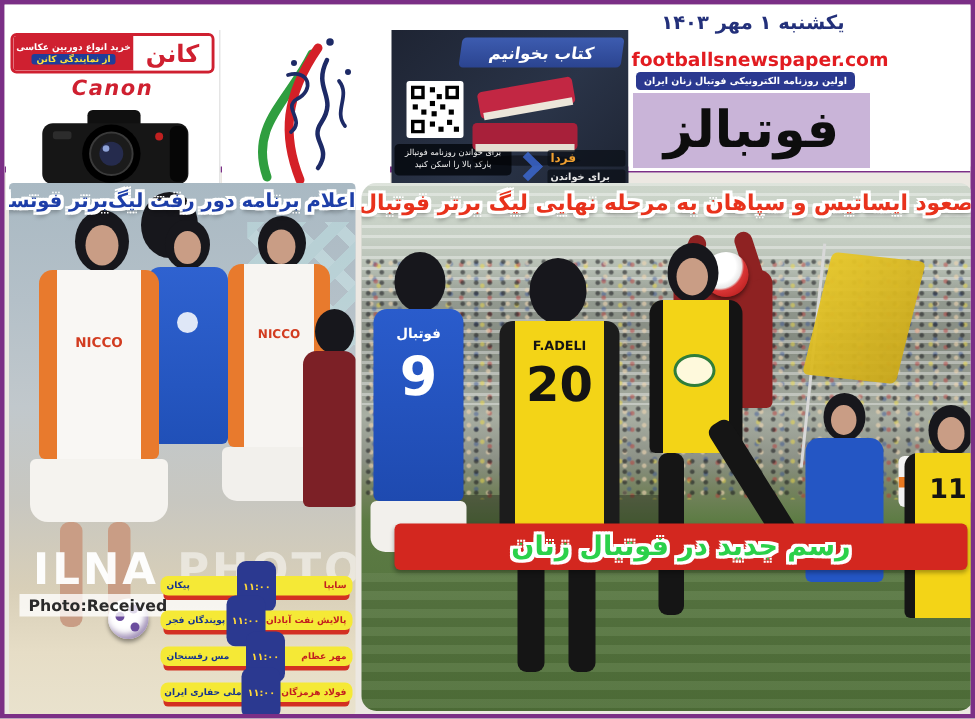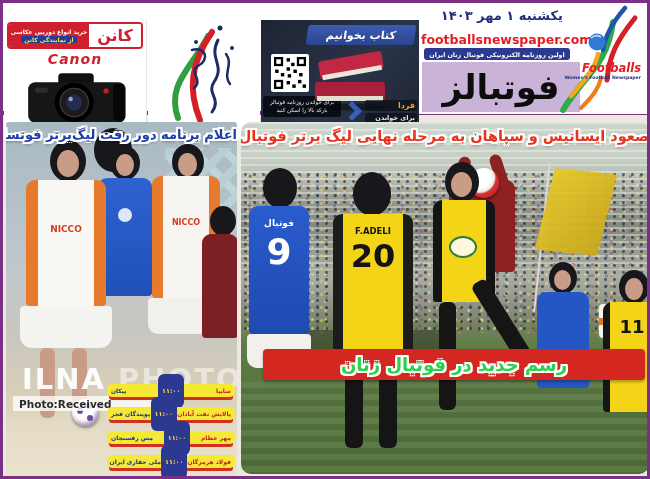--- a/index.html
+++ b/index.html
@@ -17,21 +17,21 @@
   .canon-title{width:52px;background:#fff;color:#cf2030;font-size:16px;font-weight:bold;display:flex;align-items:center;justify-content:center;}
   .canon-brand{position:absolute;left:0;right:0;top:31px;text-align:center;color:#cf2030;font-weight:bold;font-style:italic;font-size:14px;letter-spacing:1px;}
   .camera{position:absolute;left:8px;top:48px;}
 
   .ad-callig{left:145px;width:112px;}
   .ad-book{left:258px;width:158px;background:linear-gradient(135deg,#1e2433 0%,#2a3448 55%,#1c2230 100%);overflow:hidden;}
   .book-ribbon{position:absolute;top:5px;right:4px;width:108px;height:20px;background:linear-gradient(180deg,#3d5cb0,#2b4490);color:#fff;font-weight:bold;font-size:11px;display:flex;align-items:center;justify-content:center;border-radius:3px;transform:skewX(-8deg);}
   .qr{position:absolute;left:10px;top:34px;width:38px;height:38px;background:#fff;border-radius:2px;padding:3px;}
   .qr-caption{position:absolute;left:2px;top:76px;width:78px;background:rgba(5,8,14,.85);border-radius:3px;color:#eee;font-size:5.5px;text-align:center;line-height:1.5;padding:2px 1px;}
   .books{position:absolute;right:26px;top:26px;}
-  .book-slogan{position:absolute;right:2px;bottom:5px;width:52px;text-align:right;}
+  .book-slogan{position:absolute;right:2px;bottom:5px;width:52px;text-align:left;}
   .book-slogan span{display:block;border-radius:2px;margin-top:2px;padding:1px 2px;background:rgba(10,14,22,.7);}
   .slg1{color:#f0a030;font-size:8px;font-weight:bold;}
   .slg2,.slg3{color:#e8e8e8;font-size:6.5px;font-weight:bold;}
   .chevron{position:absolute;left:84px;top:84px;width:14px;height:14px;border-top:5px solid #3d6bd8;border-right:5px solid #3d6bd8;transform:rotate(45deg);opacity:.8;}
 
   
   .masthead{position:absolute;left:416px;top:1px;width:228px;height:110px;background:#fff;}
   .m-date,.m-issue{position:absolute;left:12px;width:132px;text-align:right;color:#23307a;font-size:13px;font-weight:bold;direction:rtl;}
   .m-date{top:4px;}
   .m-issue{top:16px;}
@@ -186,33 +186,20 @@
       </div>
     </div>
 
     <div class="masthead">
       <div class="m-date">یکشنبه ۱ مهر ۱۴۰۳</div>
       <div class="m-site">footballsnewspaper.com</div>
       <div class="m-tagline">اولین روزنامه الکترونیکی فوتبال زنان ایران</div>
       <div class="m-title-box">
         <span class="m-title">فوتبالز</span>
       </div>
-      <div class="m-logo">
-        <svg width="92" height="110" viewBox="0 0 92 110">
-          <path d="M8,106 C30,70 52,62 58,18" fill="none" stroke="#2faa4a" stroke-width="6" stroke-linecap="round"></path>
-          <path d="M80,14 C62,36 54,52 52,76" fill="none" stroke="#d42027" stroke-width="5" stroke-linecap="round"></path>
-          <path d="M70,4 C56,20 50,32 48,46" fill="none" stroke="#2156a5" stroke-width="4.5" stroke-linecap="round"></path>
-          <path d="M16,92 C32,74 40,64 43,50" fill="none" stroke="#f2a71f" stroke-width="4.5" stroke-linecap="round"></path>
-          <path d="M26,104 C38,92 44,84 46,74" fill="none" stroke="#ef7d20" stroke-width="4" stroke-linecap="round"></path>
-          <circle cx="42" cy="38" r="8.5" fill="#2f7bd4"></circle>
-          <path d="M36,34 a8.5,8.5 0 0 1 10,-1" fill="none" stroke="#bcd8f2" stroke-width="1.6"></path>
-        </svg>
-        <span class="logo-word">Footballs</span>
-        <span class="logo-sub">Women's Football Newspaper</span>
-      </div>
     </div>
   </div>
 
   <div class="col-left">
     <div class="banner-pattern"></div>
 
     <div class="hijab" style="left:88px;top:6px;width:38px;height:44px;"></div>
 
     <div>
       <div class="hijab" style="left:104px;top:24px;width:30px;height:34px;"></div>

